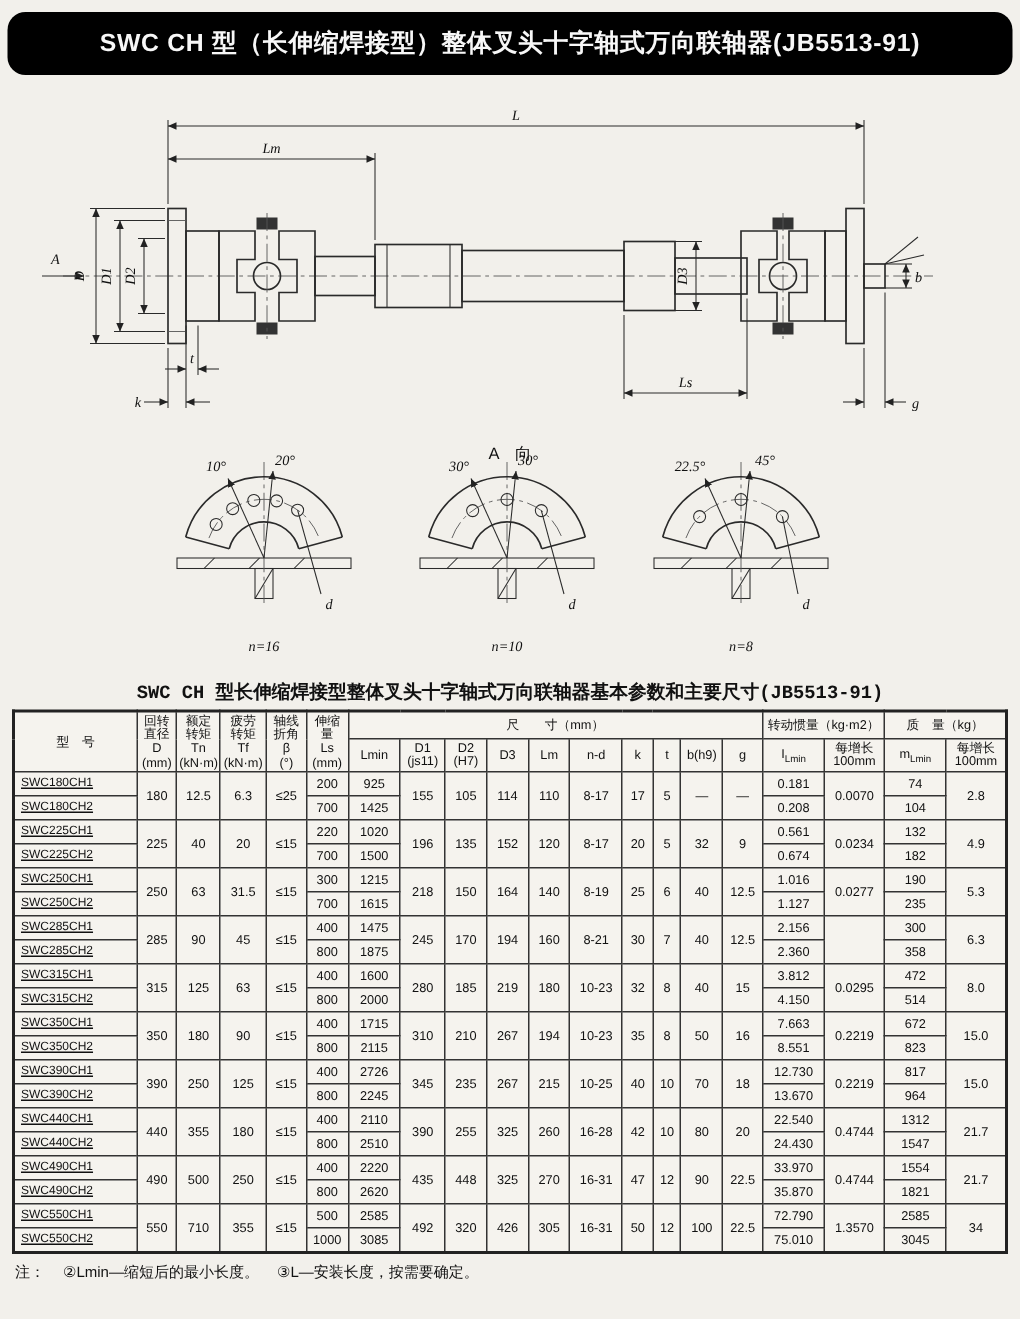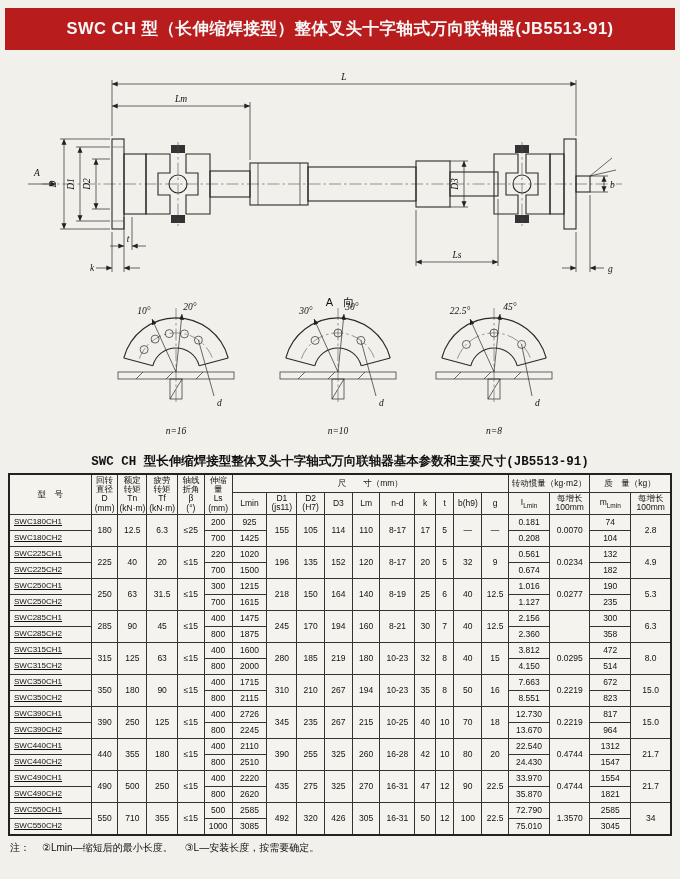--- a/index.html
+++ b/index.html
@@ -1,23 +1,23 @@
 <!DOCTYPE html>
 <html><head>
 <meta charset="utf-8">
 <style>
   html,body{margin:0;padding:0;}
   body{
     width:680px;height:879px;background:#f2f0eb;position:relative;overflow:hidden;
     font-family:"Liberation Sans",sans-serif;color:#111;
   }
   .banner{
-    margin:8px 5px 4px;height:42px;background:#b91c1c;color:#f7f7f7;
+    margin:8px 5px 4px;height:42px;background:#000000;color:#f7f7f7;
     display:flex;align-items:center;justify-content:center;
-    font-size:16.5px;font-weight:700;letter-spacing:.5px;
+    font-size:16.5px;font-weight:700;letter-spacing:.5px;border-radius:12px;
   }
   .drawing{margin:0 6px;height:398px;}
   .drawing svg{display:block;width:668px;height:398px;}
   .s{stroke:#2a2a2a;fill:none;stroke-width:1.1;}
   .t{stroke:#2a2a2a;fill:none;stroke-width:.7;}
   .dim{stroke:#2a2a2a;fill:none;stroke-width:.7;}
   .cl{stroke:#555;fill:none;stroke-width:.6;stroke-dasharray:12 3 2.5 3;}
   .blk{fill:#333;stroke:none;}
   .lbl{font:italic 9.5px "Liberation Serif",serif;fill:#111;}
   .lblc{font:11px "Liberation Sans",sans-serif;fill:#111;}
@@ -557,21 +557,21 @@
       </tr>
       <tr>
         <td class="model">SWC490CH1</td>
         <td rowspan="2">490</td>
         <td rowspan="2">500</td>
         <td rowspan="2">250</td>
         <td rowspan="2">≤15</td>
         <td>400</td>
         <td>2220</td>
         <td rowspan="2">435</td>
-        <td rowspan="2">275</td>
+        <td rowspan="2">448</td>
         <td rowspan="2">325</td>
         <td rowspan="2">270</td>
         <td rowspan="2">16-31</td>
         <td rowspan="2">47</td>
         <td rowspan="2">12</td>
         <td rowspan="2">90</td>
         <td rowspan="2">22.5</td>
         <td>33.970</td>
         <td rowspan="2">0.4744</td>
         <td>1554</td>

